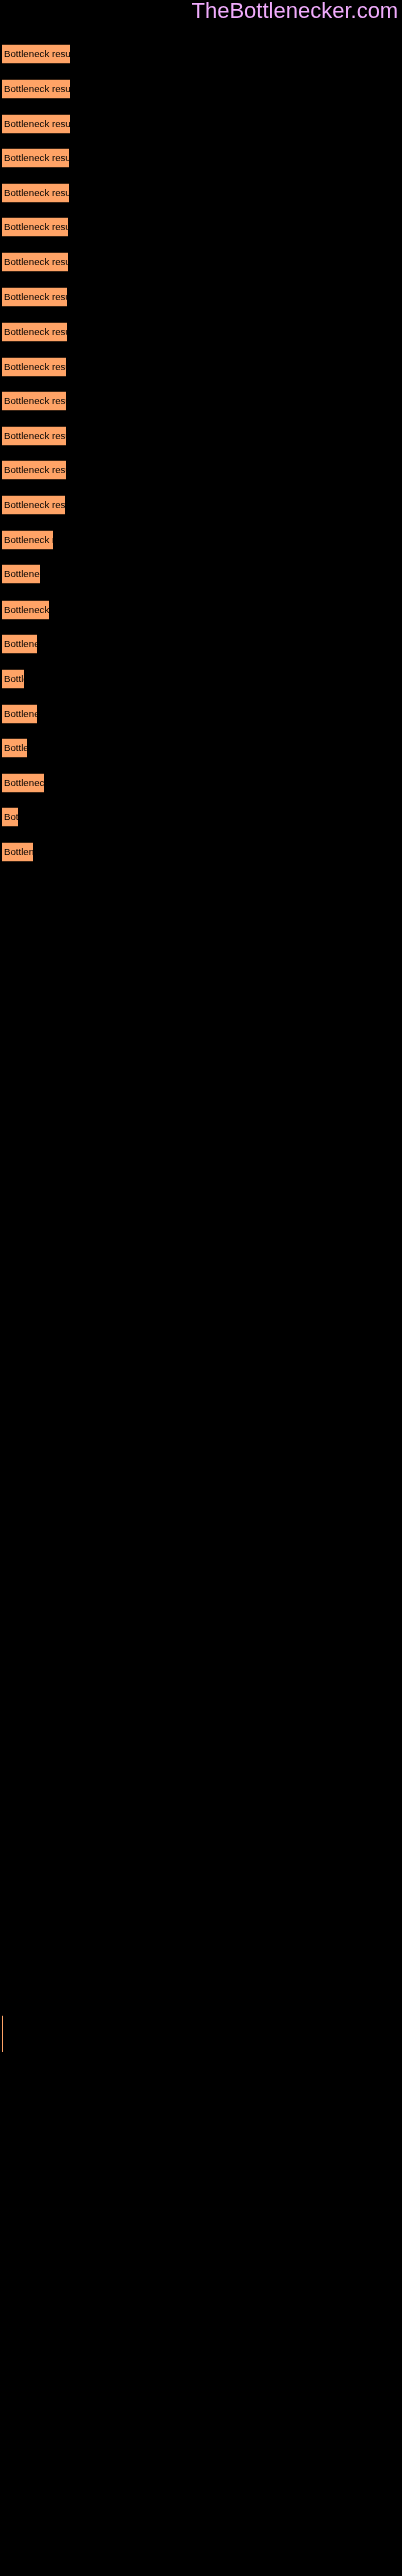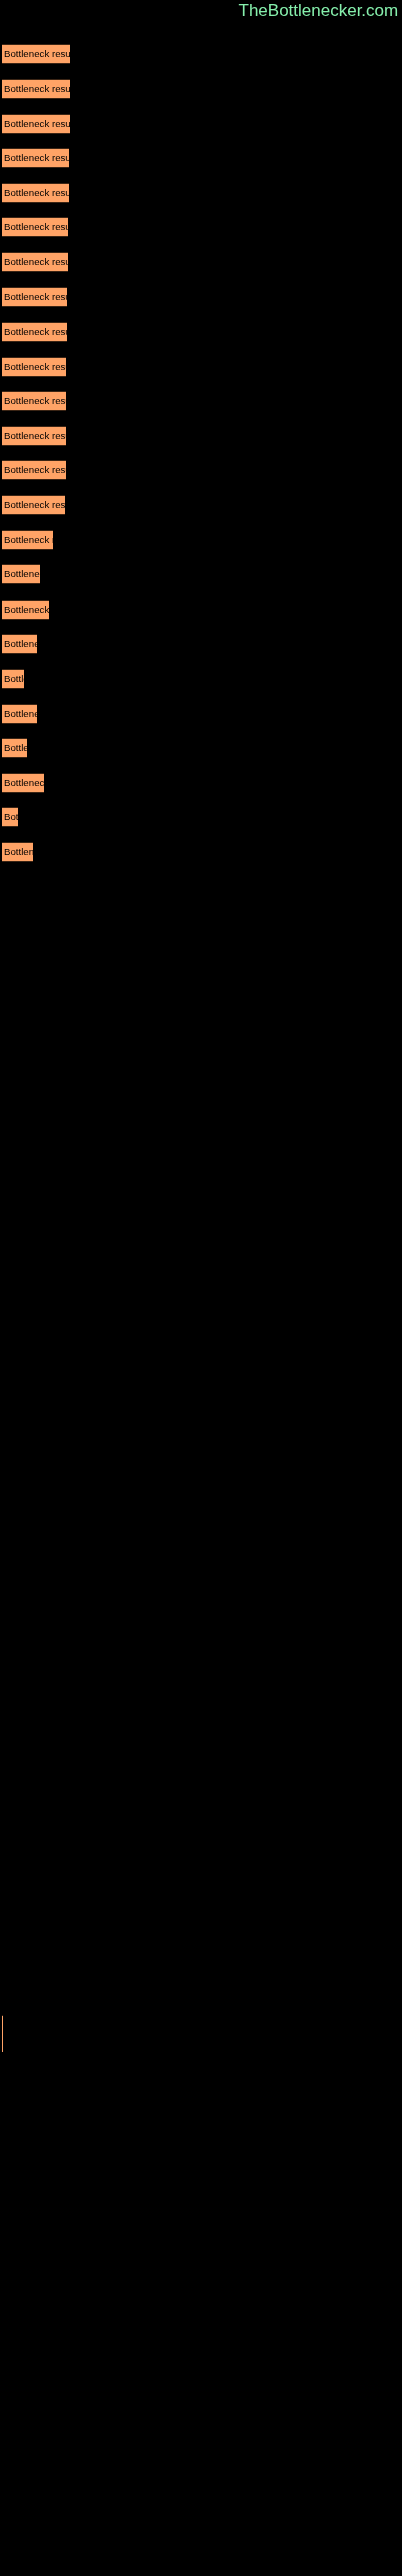--- a/index.html
+++ b/index.html
@@ -19,23 +19,23 @@
     left: 0; top: 0;
     width: 403px;
     height: 2576px;
     background: #000000;
   }
   .site-title {
     position: absolute;
     right: 4.8px;
     top: 0.8px;
     font-family: "Liberation Sans", sans-serif;
-    font-size: 17px;
+    font-size: 22px;
     line-height: 19.3px;
-    color: #86efac;
+    color: #f0abfc;
     letter-spacing: 0px;
     white-space: nowrap;
     user-select: none;
   }
   .bars-layer {
     position: absolute;
     left: 0;
     top: 0;
     width: 403px;
     height: 2576px;

